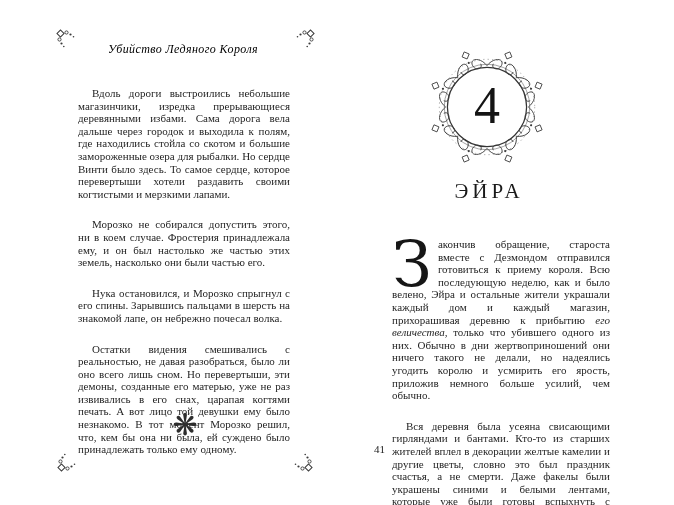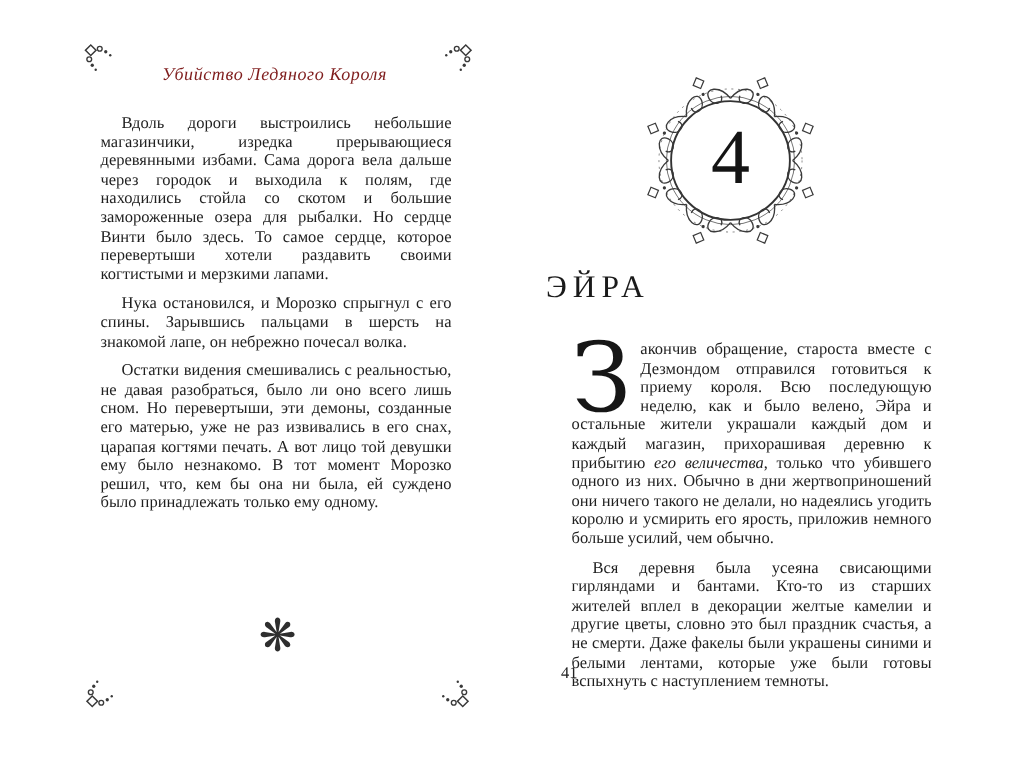--- a/index.html
+++ b/index.html
@@ -5,30 +5,30 @@
 <style>
   html,body{margin:0;padding:0;}
   body{
     width:674px;height:505px;position:relative;overflow:hidden;
     background:#ffffff;color:#1f1f1f;
     font-family:"Liberation Serif", serif;
   }
   
   .running-head{
     position:absolute;left:47px;top:42px;width:272px;text-align:center;
-    font-style:italic;font-size:12px;letter-spacing:.4px;color:#7f1d1d;
+    font-style:italic;font-size:12px;letter-spacing:.4px;color:#000000;
   }
   .corner{position:absolute;width:26px;height:26px;}
   .corner svg{display:block;width:100%;height:100%;}
   .c-tl{left:55px;top:28px;}
   .c-tr{left:290px;top:28px;transform:scaleX(-1);}
   .c-bl{left:56px;top:447px;transform:scaleY(-1);}
   .c-br{left:288px;top:447px;transform:scale(-1,-1);}
   .text-block{font-size:11px;line-height:12.6px;text-align:justify;text-justify:inter-word;}
-  .text-block p{margin:7px;text-indent:14px;}
+  .text-block p{margin:18px;text-indent:14px;}
   .text-block p.no-indent{text-indent:0;}
   #left-text{position:absolute;left:60px;top:69px;width:248px;}
   #right-text{position:absolute;left:374px;top:220px;width:254px;}
   .text-block em{}
   .dropcap{
     float:left;font-size:64px;line-height:48px;margin:2px 6px 0 0;
     font-family:"DejaVu Serif", serif;color:#161616;
   }
   .mid-ornament{
     position:absolute;left:166px;top:406px;width:38px;height:38px;
@@ -37,21 +37,21 @@
   }
   
   .medallion{position:absolute;left:424px;top:44px;width:126px;height:126px;}
   .medallion svg{position:absolute;left:0;top:0;width:100%;height:100%;}
   .chapter-number{
     position:absolute;left:0;top:0;right:0;bottom:0;
     display:flex;align-items:center;justify-content:center;
     font-size:52px;line-height:1;padding-bottom:3px;color:#141414;
   }
   .chapter-title{
-    position:absolute;left:360px;top:179px;width:254px;text-align:left;
+    position:absolute;left:360px;top:179px;width:254px;text-align:center;
     font-size:21px;letter-spacing:4px;text-indent:4px;color:#1a1a1a;
   }
   .page-number{
     position:absolute;left:374px;top:443px;width:228px;text-align:left;
     font-size:11px;color:#222;
   }
 </style>
 </head>
 <body>
 
@@ -117,20 +117,21 @@
           <circle cx="6.5" cy="15.5" r="1.1"></circle>
           <circle cx="8.8" cy="18.5" r="0.8"></circle>
         </g>
       </svg>
     </div>
 
     <div class="running-head">Убийство Ледяного Короля</div>
 
     <div id="left-text" class="text-block">
         <p><span>Вдоль дороги выстроились небольшие магазинчики, изредка прерывающиеся деревянными избами. Сама дорога вела дальше через городок и выходила к полям, где находились стойла со скотом и большие замороженные озера для рыбалки. Но сердце Винти было здесь. То самое сердце, которое перевертыши хотели раздавить своими когтистыми и мерзкими лапами.</span></p>
+        <p><span>Морозко не собирался допустить этого, ни в коем случае. Фростерия принадлежала ему, и он был настолько же частью этих земель, насколько они были частью его.</span></p>
         <p><span>Нука остановился, и Морозко спрыгнул с его спины. Зарывшись пальцами в шерсть на знакомой лапе, он небрежно почесал волка.</span></p>
         <p><span>Остатки видения смешивались с реальностью, не давая разобраться, было ли оно всего лишь сном. Но перевертыши, эти демоны, созданные его матерью, уже не раз извивались в его снах, царапая когтями печать. А вот лицо той девушки ему было незнакомо. В тот момент Морозко решил, что, кем бы она ни была, ей суждено было принадлежать только ему одному.</span></p>
       </div>
 
     <div class="mid-ornament">❋</div>
   </div>
 
   <div>
 
     <div class="medallion">

